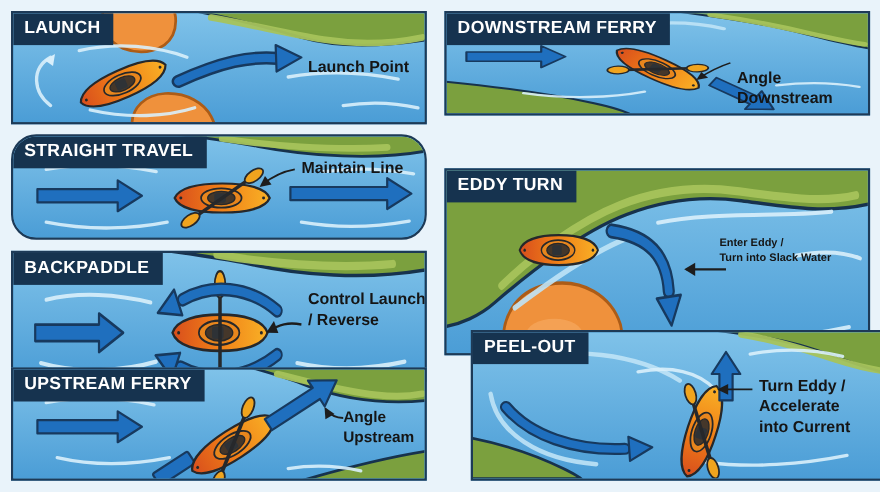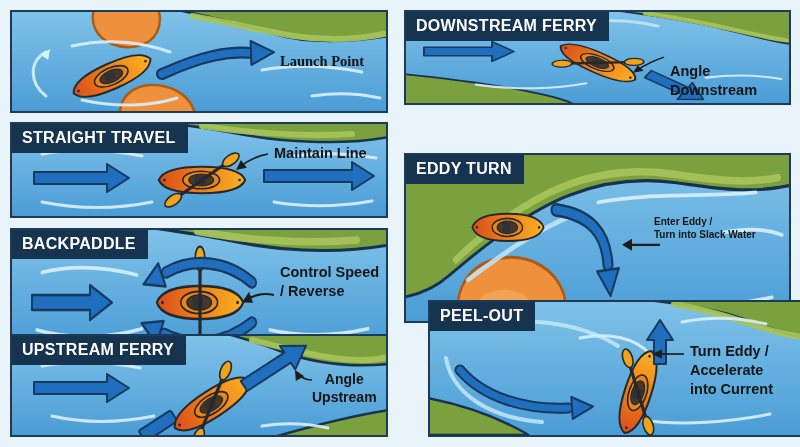--- a/index.html
+++ b/index.html
@@ -69,24 +69,25 @@
       <path class="wave" d="M 300,84 C 325,80 350,82 368,86"></path>
       <g transform="translate(100,64) rotate(-24) scale(0.78)">
         <use href="#kayak"></use>
       </g>
       <g>
         <path class="arrS" stroke-width="12" d="M 150,62 C 190,44 215,39 240,41"></path>
         <path class="arrI" stroke-width="7.5" d="M 150,62 C 190,44 215,39 240,41"></path>
         <polygon class="arrow" points="0,-12 23,0 0,12" transform="translate(239,41) rotate(-2)"></polygon>
       </g>
     </svg>
-    <div class="anno" style="left:268px;top:40px;font-family:Liberation Serif, serif;">Launch Point</div>
-  </div>
-
-  <div class="panel" style="left:10px;top:122px;width:378px;height:96px;">
+    <div class="title">LAUNCH</div>
+    <div class="anno" style="left:268px;top:40px;">Launch Point</div>
+  </div>
+
+  <div class="panel" style="left:10px;top:122px;width:378px;height:96px;border-radius:23px;">
     <svg class="scene" viewBox="0 0 374 92" preserveAspectRatio="none">
       <rect width="374" height="92" fill="url(#waterGrad)"></rect>
       <path class="bank" d="M 138,-3 L 377,-3 L 377,13 C 330,22 268,18 222,9 C 195,4 165,0 138,-3 Z"></path>
       <path class="bank-hl" d="M 190,2 C 230,8 290,13 340,10"></path>
       <path class="wave" d="M 30,30 C 65,24 100,26 130,32"></path>
       <path class="wave" d="M 282,32 C 312,28 342,30 364,34"></path>
       <path class="wave" d="M 30,78 C 70,86 110,84 140,78"></path>
       <path class="wave" d="M 262,78 C 297,84 332,82 360,77"></path>
       <path class="arrow" d="M 22,48 L 95,48 L 95,40 L 117,54 L 95,68 L 95,60 L 22,60 Z"></path>
       <g transform="translate(190,56) scale(0.8)">
@@ -125,25 +126,25 @@
         <path class="arrS" stroke-width="10" d="M 240,74 C 212,92 178,94 152,83"></path>
         <path class="arrI" stroke-width="6.5" d="M 240,74 C 212,92 178,94 152,83"></path>
         <polygon class="arrow" points="0,-10 20,0 0,10" transform="translate(148,82) rotate(202)"></polygon>
       </g>
       <g>
         <path class="ptr" d="M 262,52 C 250,50 242,52 232,57"></path>
         <polygon class="ptrh" points="0,0 -10,-4.8 -10,4.8" transform="translate(230,58) rotate(155)"></polygon>
       </g>
     </svg>
     <div class="title">BACKPADDLE</div>
-    <div class="anno" style="left:268px;top:33px;">Control Speed
+    <div class="anno" style="left:268px;top:33px;">Control Launch
 / Reverse</div>
   </div>
 
-  <div class="panel" style="left:10px;top:334px;width:378px;height:103px;text-align:center;">
+  <div class="panel" style="left:10px;top:334px;width:378px;height:103px;">
     <svg class="scene" viewBox="0 0 374 99" preserveAspectRatio="none">
       <rect width="374" height="99" fill="url(#waterGrad)"></rect>
       <path class="bank" d="M 212,-3 L 377,-3 L 377,28 C 336,32 298,26 268,15 C 248,7 230,2 212,-3 Z"></path>
       <path class="bank-hl" d="M 240,4 C 265,10 300,20 330,23 C 348,25 362,24 372,22"></path>
       <path class="bank" d="M 377,74 C 338,80 300,90 262,101 L 377,101 Z"></path>
       <path class="wave" d="M 30,30 C 65,24 100,26 128,32"></path>
       <path class="wave" d="M 40,80 C 75,88 112,86 142,80"></path>
       <path class="wave" d="M 250,90 C 275,86 298,88 316,92"></path>
       <path class="arrow" d="M 22,46 L 95,46 L 95,38 L 117,52 L 95,66 L 95,58 L 22,58 Z"></path>
       <rect class="arrow" x="-19" y="-6.5" width="38" height="13" rx="2" transform="translate(146,90) rotate(-33)"></rect>

